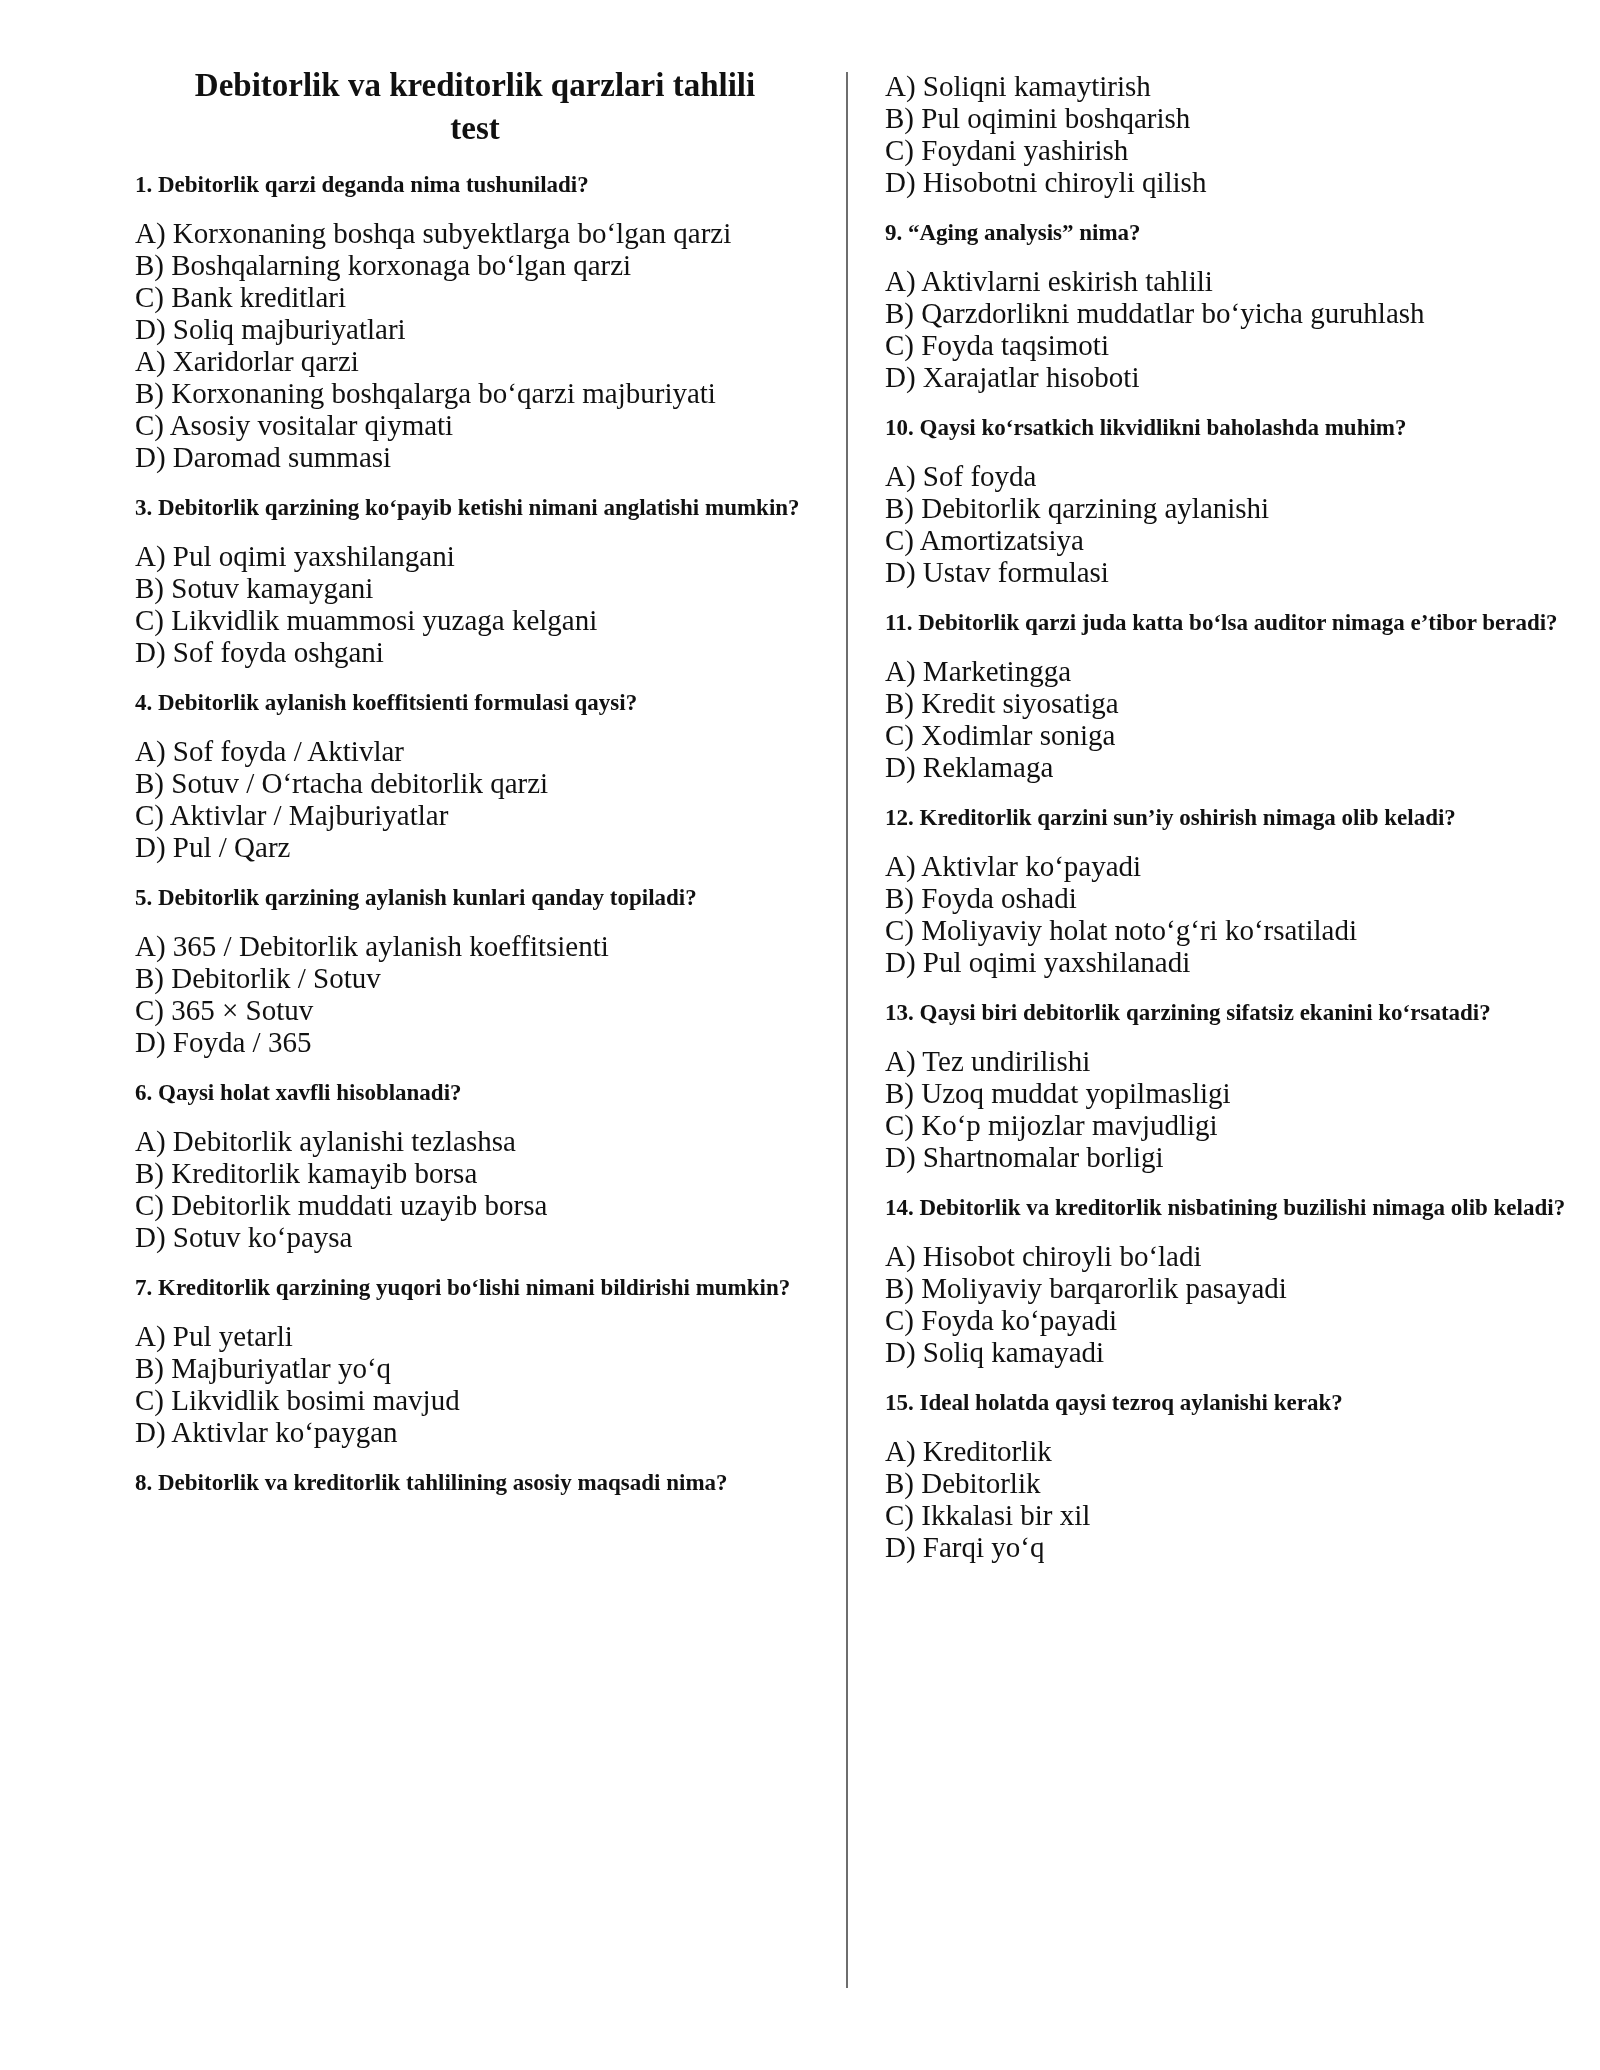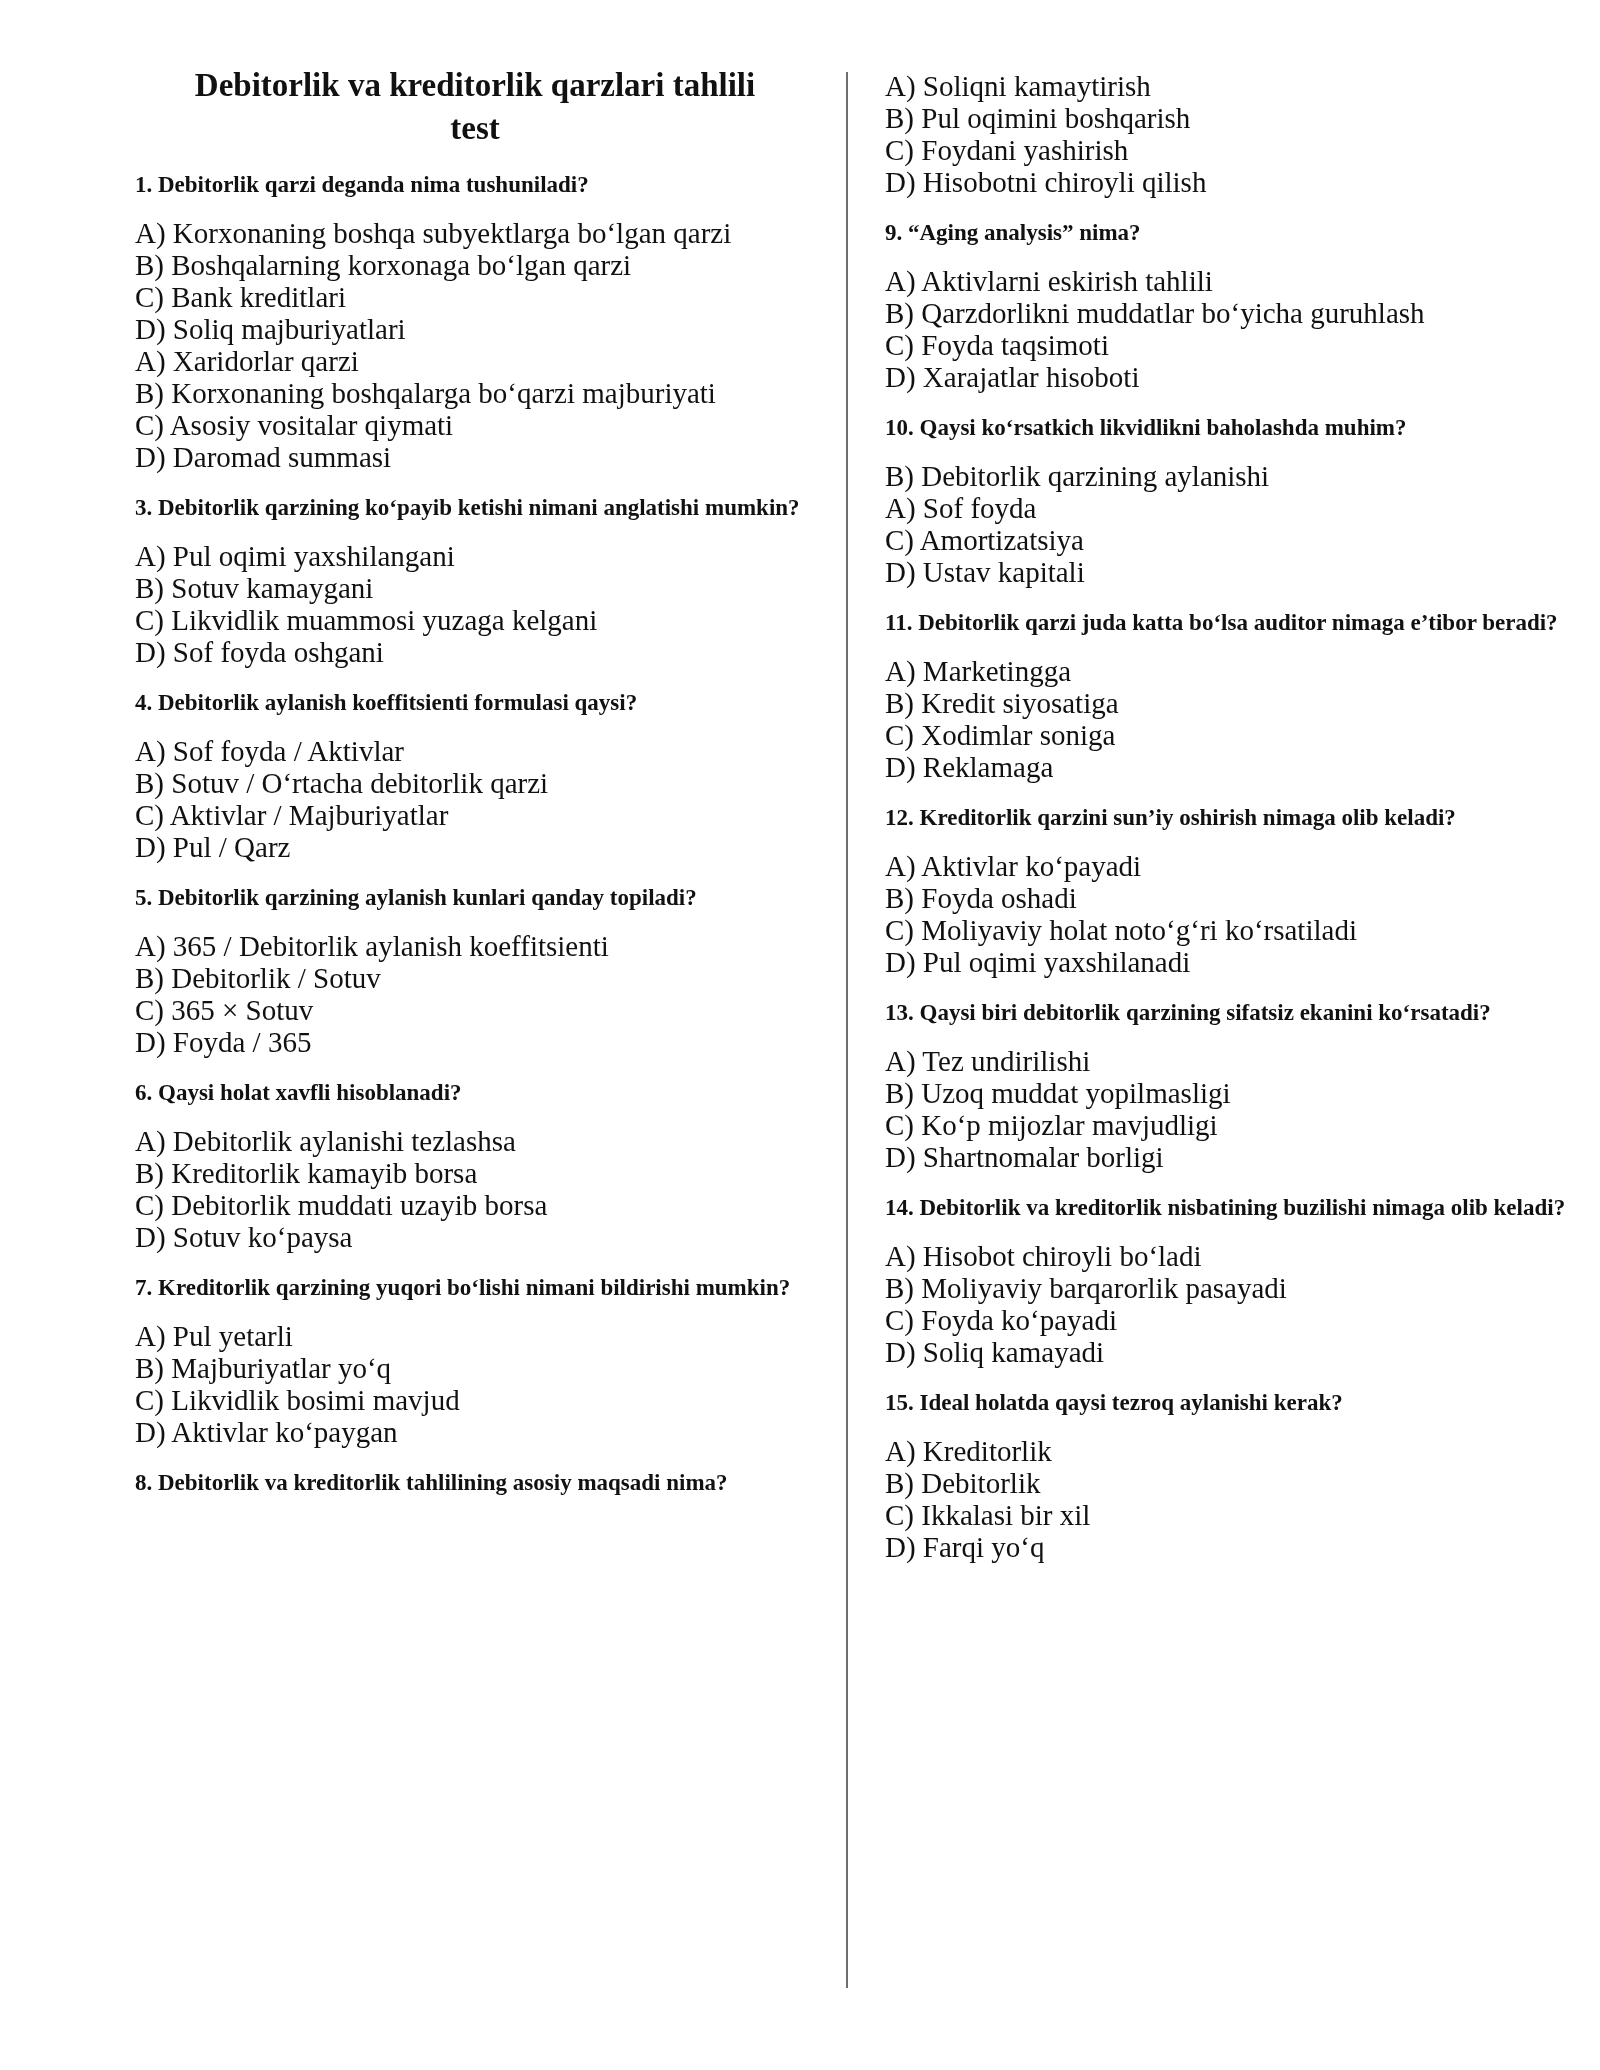--- a/index.html
+++ b/index.html
@@ -150,24 +150,24 @@
           <div>
             <div class="option-line">A) Aktivlarni eskirish tahlili</div>
             <div class="option-line">B) Qarzdorlikni muddatlar bo‘yicha guruhlash</div>
             <div class="option-line">C) Foyda taqsimoti</div>
             <div class="option-line">D) Xarajatlar hisoboti</div>
           </div>
         </div>
         <div>
           <div class="q-heading">10. Qaysi ko‘rsatkich likvidlikni baholashda muhim?</div>
           <div>
+            <div class="option-line">A) Sof foyda</div>
             <div class="option-line">B) Debitorlik qarzining aylanishi</div>
-            <div class="option-line">A) Sof foyda</div>
             <div class="option-line">C) Amortizatsiya</div>
-            <div class="option-line">D) Ustav kapitali</div>
+            <div class="option-line">D) Ustav formulasi</div>
           </div>
         </div>
         <div>
           <div class="q-heading">11. Debitorlik qarzi juda katta bo‘lsa auditor nimaga e’tibor beradi?</div>
           <div>
             <div class="option-line">A) Marketingga</div>
             <div class="option-line">B) Kredit siyosatiga</div>
             <div class="option-line">C) Xodimlar soniga</div>
             <div class="option-line">D) Reklamaga</div>
           </div>

